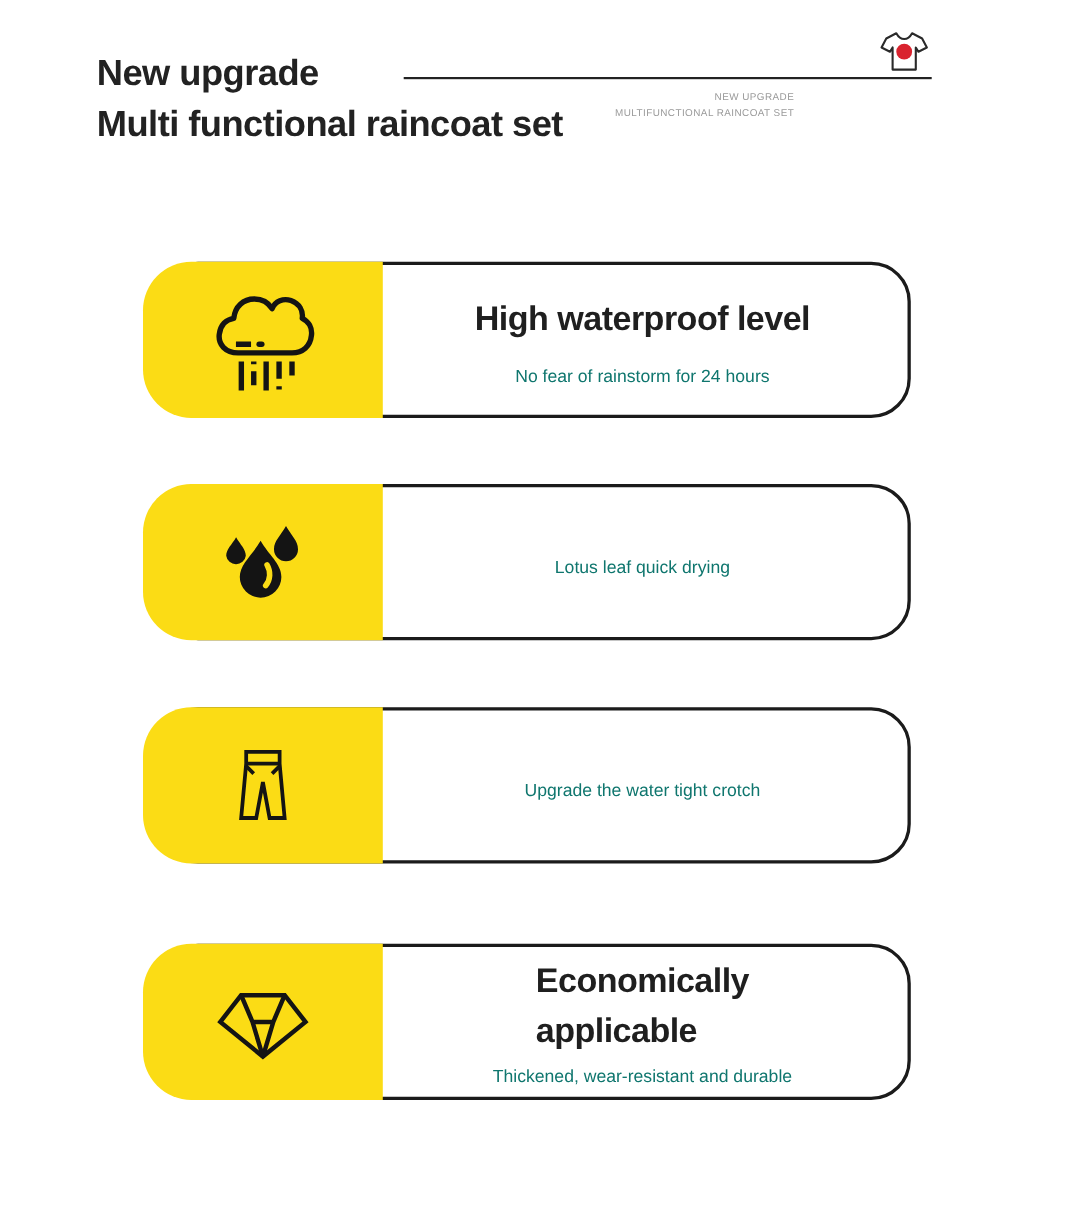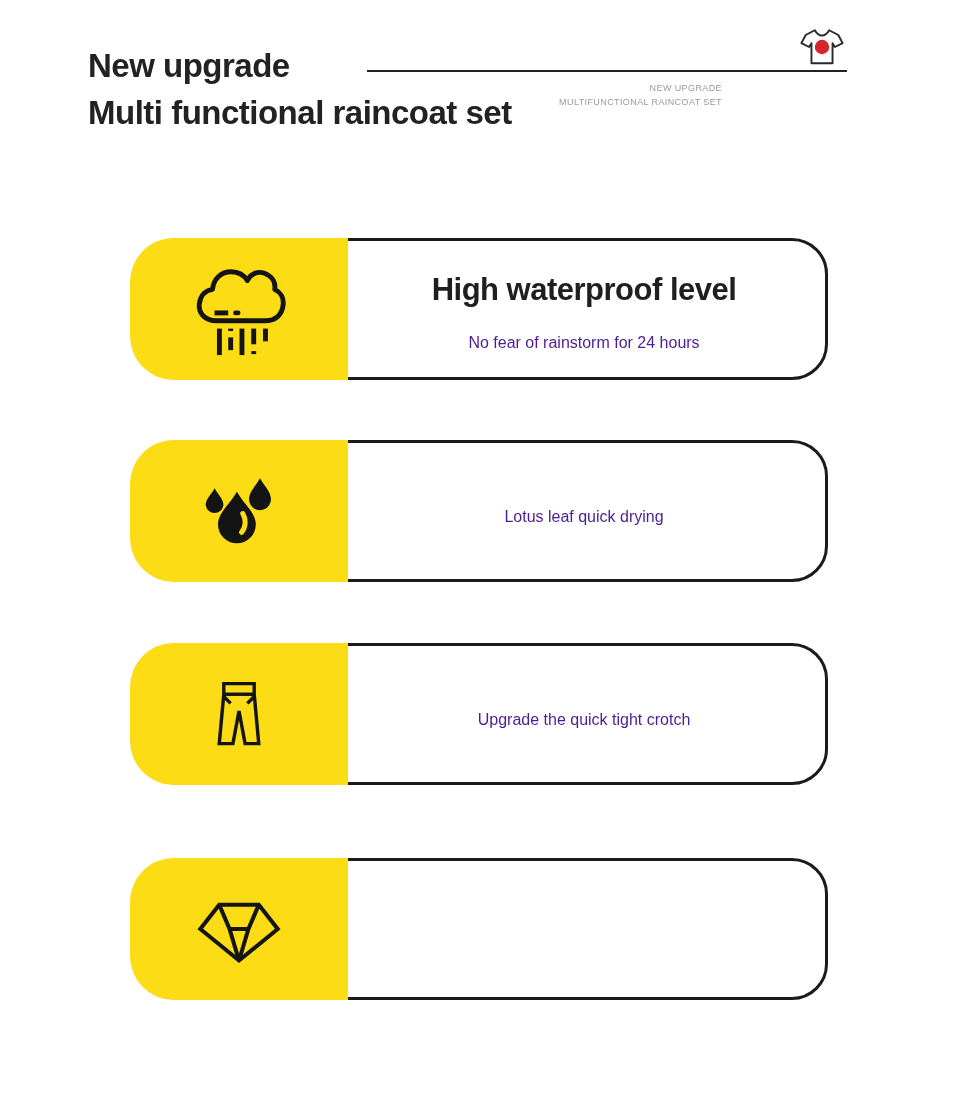--- a/index.html
+++ b/index.html
@@ -49,21 +49,21 @@
   .card-copy{
     position:absolute;left:218px;right:8px;top:0;bottom:0;
     display:flex;flex-direction:column;align-items:center;justify-content:center;
     text-align:left;z-index:1;
   }
   .feature-title{
     margin:0;font-size:31px;line-height:45px;font-weight:bold;
     letter-spacing:-0.5px;color:#1f1f1f;white-space:pre-line;
   }
   .feature-subtitle{
-    margin:11px 0 0 0;font-size:16px;line-height:19px;color:#4c1d95;
+    margin:11px 0 0 0;font-size:16px;line-height:19px;color:#0f766e;
   }
   .card.single .feature-subtitle{margin-top:21px;}
   svg{display:block;}
 </style>
 </head>
 <body>
 
 <div class="canvas">
 
   <h1 class="page-title">New upgrade
@@ -125,27 +125,32 @@
     <div class="card-panel"></div>
     <div class="icon-badge">
       <svg width="76" height="82" viewBox="0 0 100 100" fill="none" stroke="#141414" stroke-width="4.5" stroke-linejoin="miter">
         <path d="M30,10 L70,10 L70,24 L76,89 L58,89 L50,46 L42,89 L24,89 L30,24 Z"></path>
         <line x1="30" y1="24" x2="70" y2="24"></line>
         <line x1="30" y1="27" x2="39" y2="36"></line>
         <line x1="70" y1="27" x2="61" y2="36"></line>
       </svg>
     </div>
     <div class="card-copy">
-      <p class="feature-subtitle">Upgrade the quick tight crotch</p>
+      <p class="feature-subtitle">Upgrade the water tight crotch</p>
     </div>
   </section>
 
   <section class="card" style="top:858px">
     <div class="card-panel"></div>
     <div class="icon-badge">
       <svg width="90" height="74" viewBox="0 0 100 80" fill="none" stroke="#141414" stroke-width="4.5" stroke-linejoin="miter">
         <path d="M28,13 L72,13 L93,40 L50,75 L7,40 Z"></path>
         <path d="M28,13 L39.5,40 L50,75 M72,13 L60.5,40 L50,75 M39.5,40 L60.5,40"></path>
       </svg>
     </div>
+    <div class="card-copy">
+      <h2 class="feature-title">Economically
+applicable</h2>
+      <p class="feature-subtitle">Thickened, wear-resistant and durable</p>
+    </div>
   </section>
 
 </div>
 
 </body></html>

